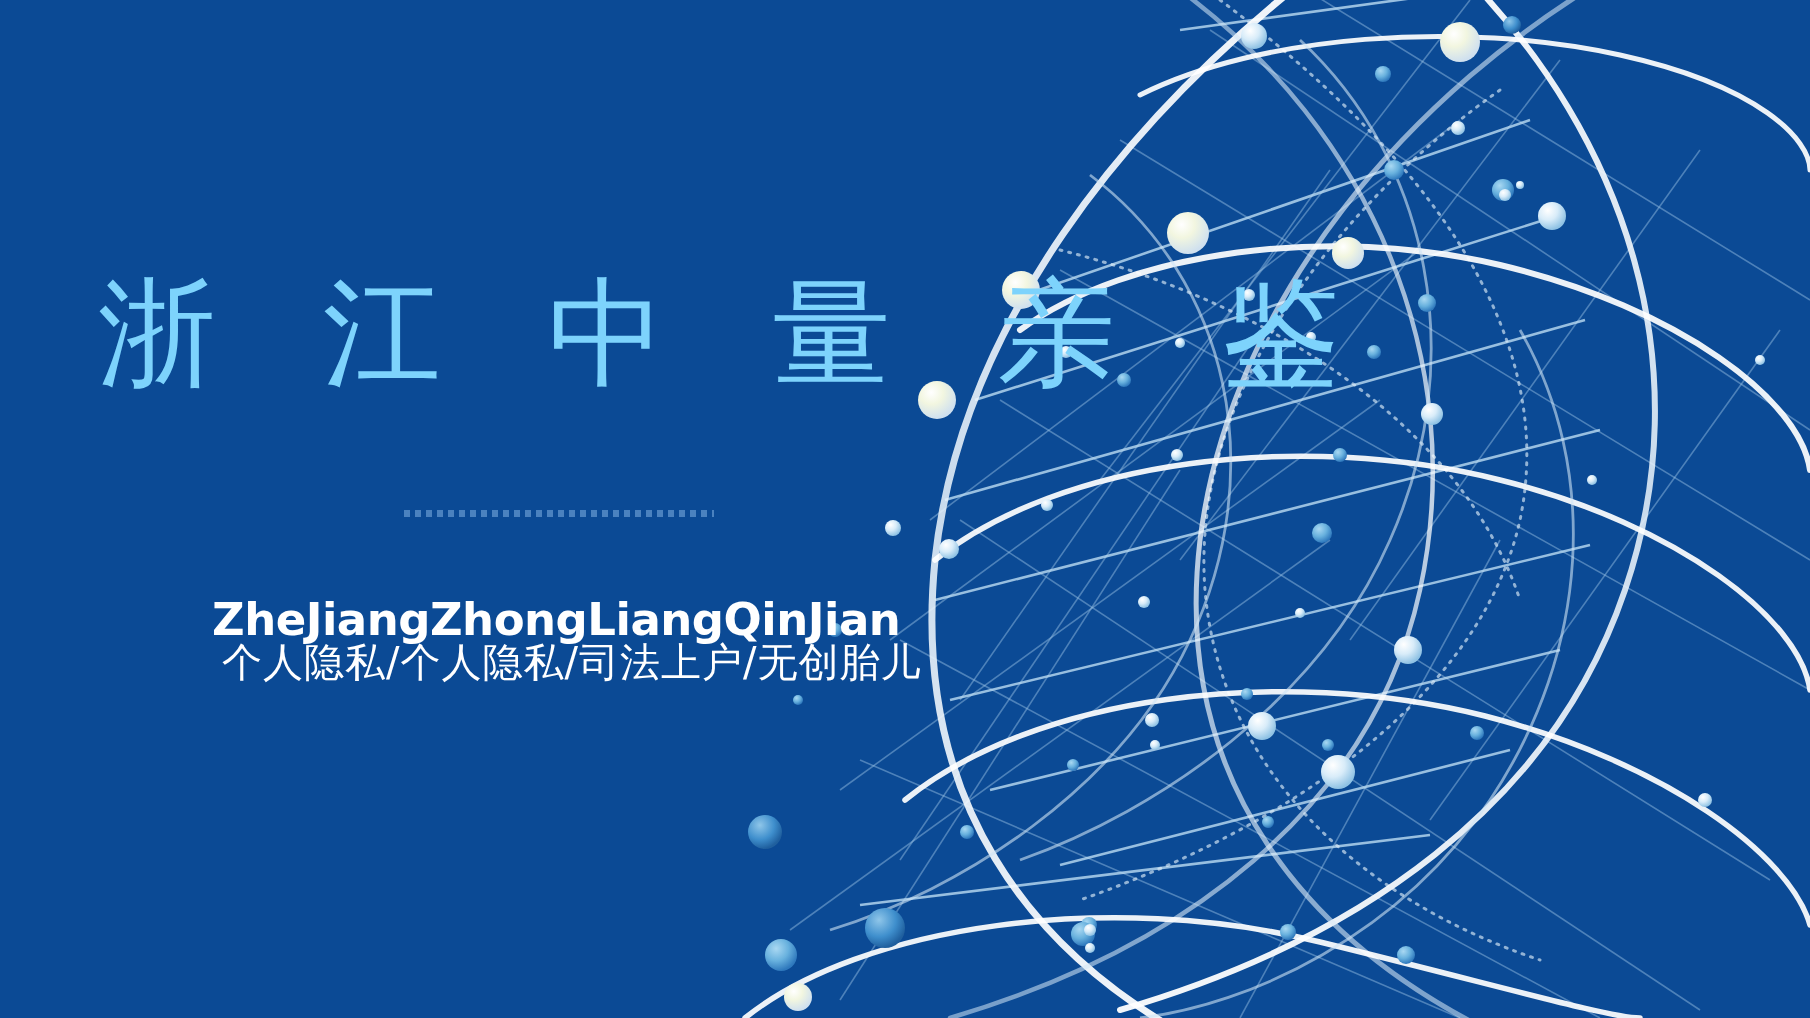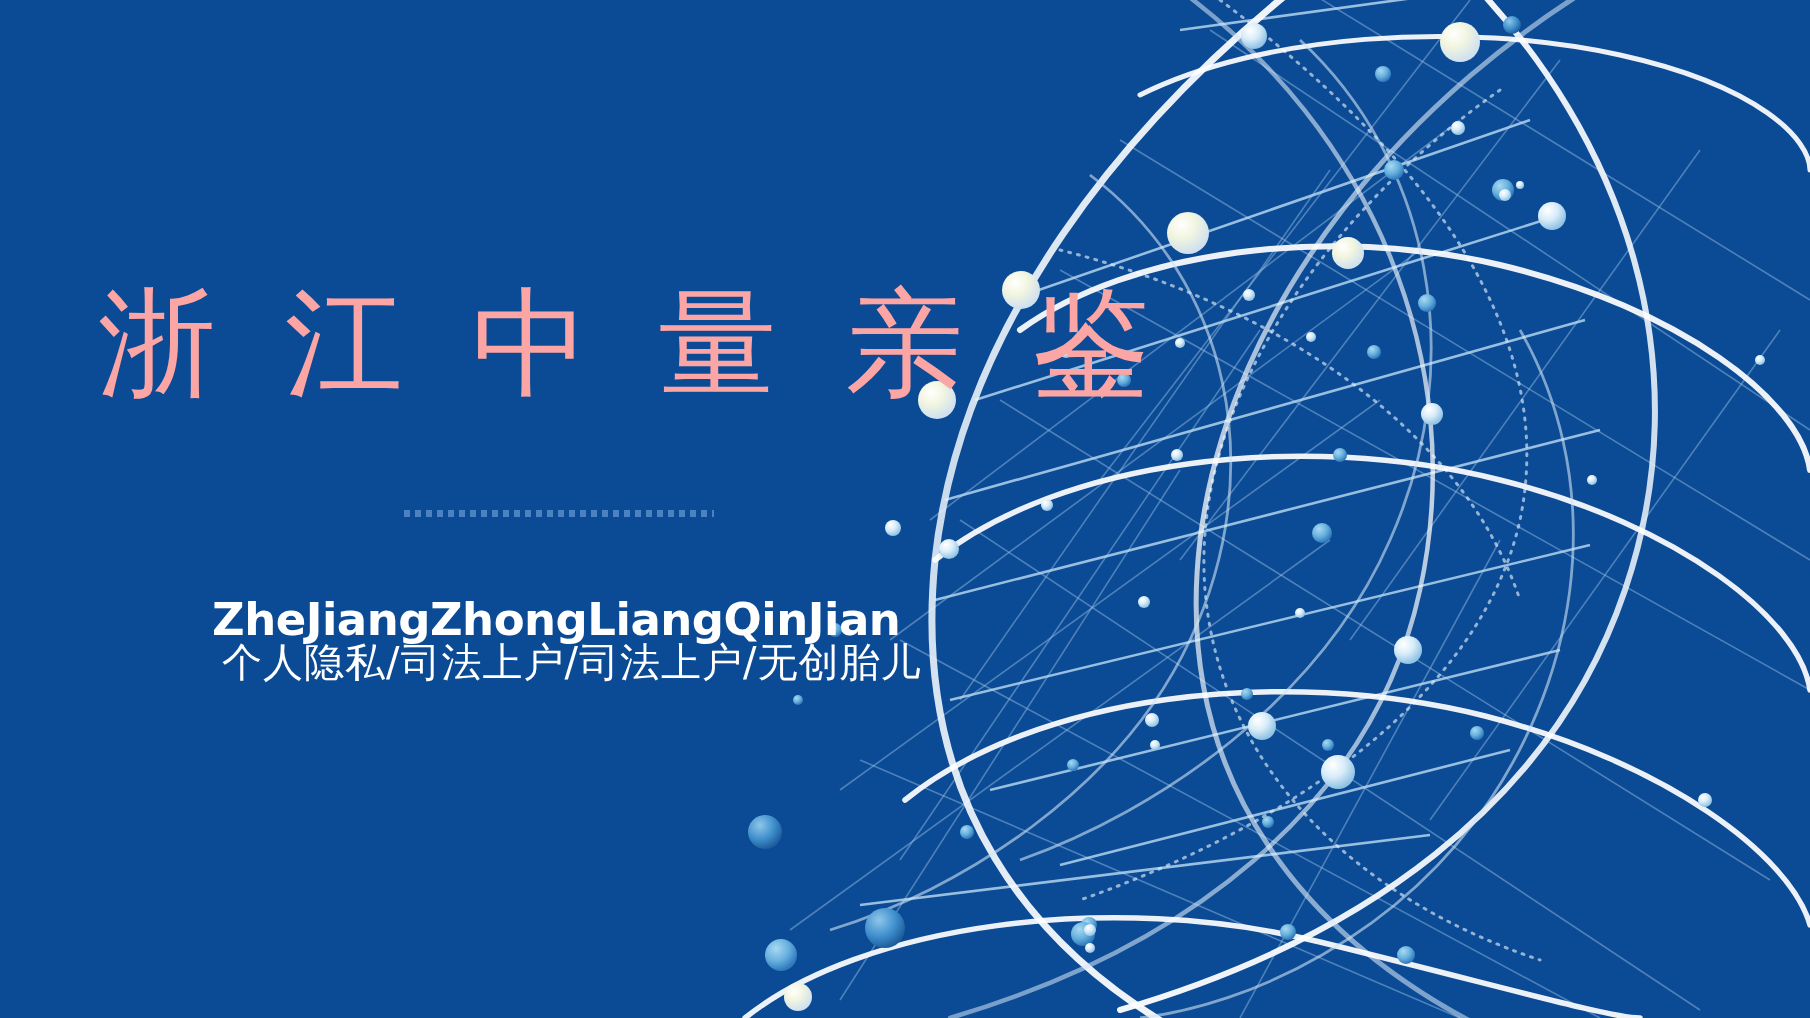--- a/index.html
+++ b/index.html
@@ -34,25 +34,25 @@
     left: 0;
     top: 0;
     width: 1000px;
     height: 100%;
   }
 
   .title {
     position: absolute;
     left: 98px;
     top: 285px;
-    font-family: Liberation Sans, sans-serif;
+    font-family: Liberation Mono, monospace;
     font-size: 118px;
     line-height: 1.0;
     font-weight: 400;
-    color: #fca5a5;
+    color: #7dd3fc;
     letter-spacing: 18px;
     white-space: nowrap;
     text-rendering: geometricPrecision;
   }
 
   .divider {
     position: absolute;
     left: 404px;
     top: 510px;
     width: 310px;
@@ -257,16 +257,16 @@
   </svg>
 
   <div class="content">
 
     <div class="title">浙 江 中 量 亲 鉴</div>
 
     <div class="divider"></div>
 
     <div class="pinyin">ZheJiangZhongLiangQinJian</div>
 
-    <div class="tagline">个人隐私/司法上户/司法上户/无创胎儿</div>
+    <div class="tagline">个人隐私/个人隐私/司法上户/无创胎儿</div>
 
   </div>
 </div>
 
 </body></html>

